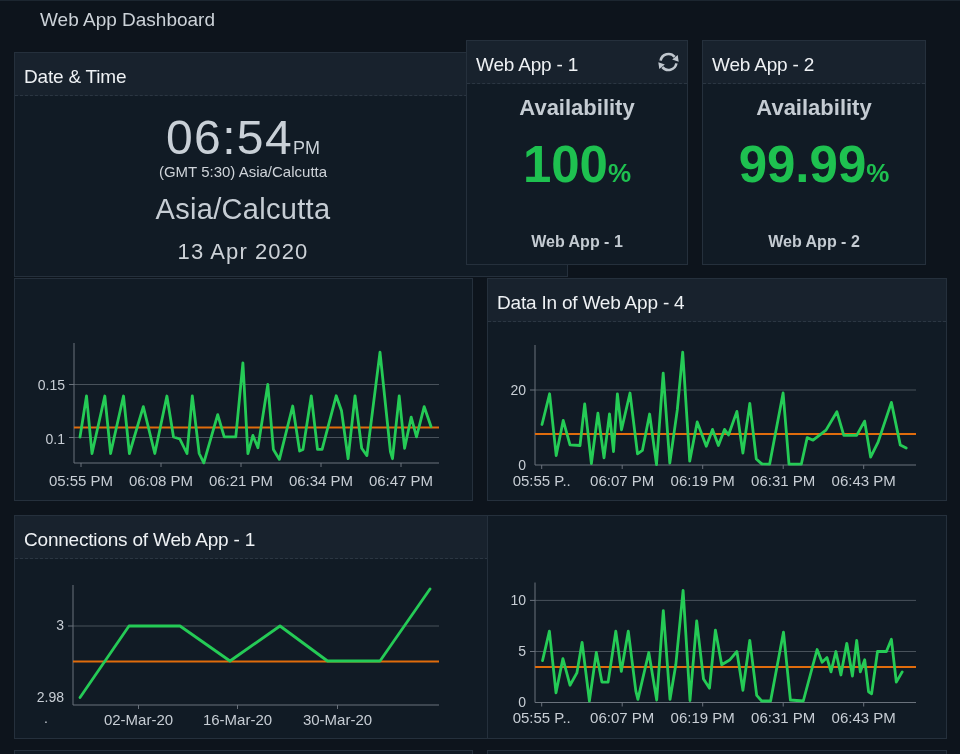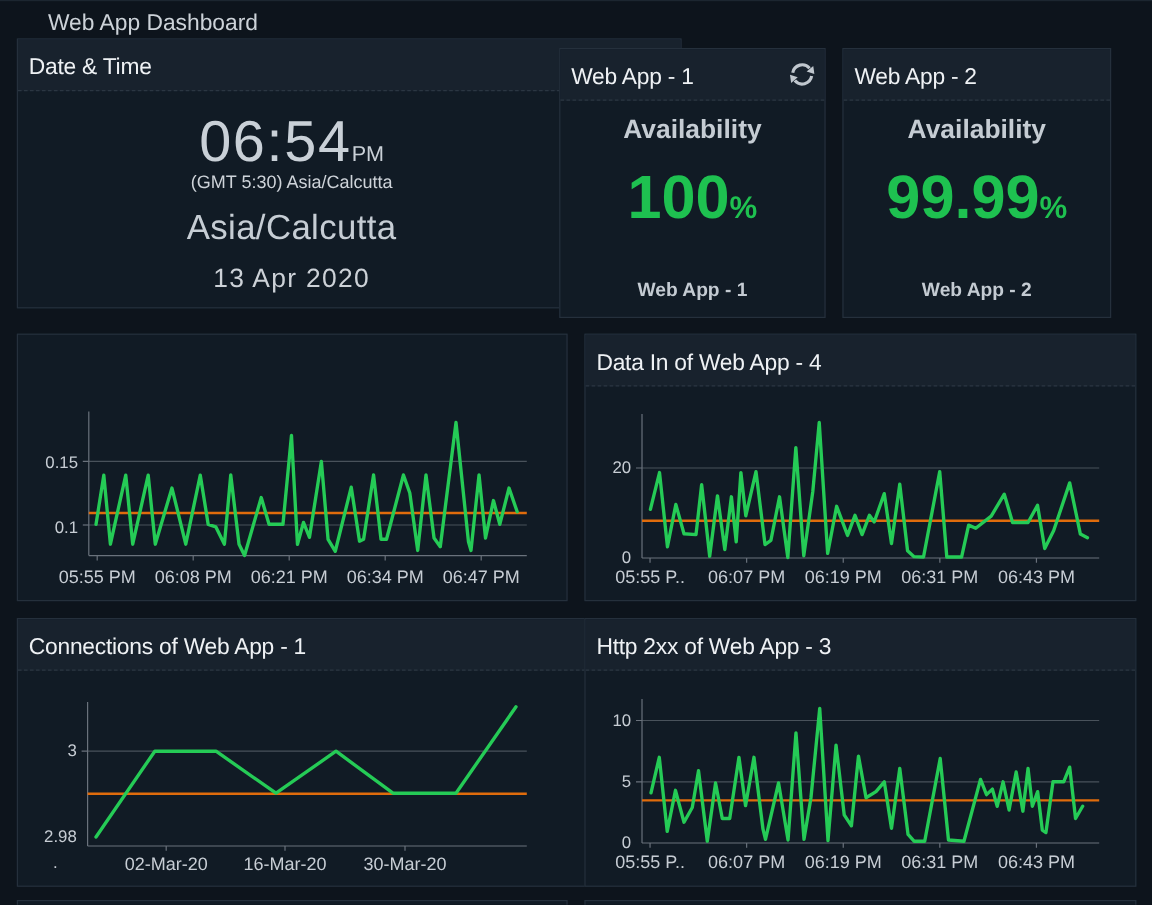--- a/index.html
+++ b/index.html
@@ -3,21 +3,21 @@
 html,body{margin:0;padding:0;background:#0d141c;width:960px;height:754px;overflow:hidden;}
 body{font-family:"Liberation Sans", sans-serif;position:relative;}
 .panel{position:absolute;background:#111b25;border:1px solid #25303c;box-sizing:border-box;}
 .hd{position:absolute;left:0;top:0;right:0;height:42px;background:#18222d;
   border-bottom:1px dashed #2b3642;color:#eef1f4;font-size:19px;line-height:47px;
   padding-left:9px;white-space:nowrap;overflow:hidden;letter-spacing:-0.2px;}
 .topbar{position:absolute;left:40px;top:9px;font-size:19px;color:#ccd2d8;text-align:center;}
 </style></head><body>
 <div style="position:absolute;top:0;left:0;width:960px;height:1px;background:#1c2630"></div>
 <div class="topbar">Web App Dashboard</div>
-<div class="panel" style="left:14px;top:32px;width:554px;height:225px">
+<div class="panel" style="left:14px;top:52px;width:554px;height:225px">
     <div class="hd">Date &amp; Time</div>
     <svg width="457" height="179" viewBox="0 0 457 179" style="position:absolute;left:0;top:43px">
       <text x="228" y="58" font-family="&quot;Liberation Sans&quot;, sans-serif" font-size="48" fill="#c9d0d7" text-anchor="middle" letter-spacing="1.4">06:54<tspan font-size="18" letter-spacing="0">PM</tspan></text>
       <text x="228.0" y="81.0" font-family="&quot;Liberation Sans&quot;, sans-serif" font-size="15" fill="#ced3d9" text-anchor="middle">(GMT 5:30) Asia/Calcutta</text>
       <text x="228.0" y="123.0" font-family="&quot;Liberation Sans&quot;, sans-serif" font-size="29" fill="#c6cdd4" text-anchor="middle" letter-spacing="0.3">Asia/Calcutta</text>
       <text x="228.0" y="163.0" font-family="&quot;Liberation Sans&quot;, sans-serif" font-size="22" fill="#ccd1d7" text-anchor="middle" letter-spacing="1.1">13 Apr 2020</text>
     </svg>
   </div>
 <div class="panel" style="left:466px;top:40px;width:222px;height:225px">
     <div class="hd">Web App - 1<svg width="21" height="22" viewBox="0 0 21 22" style="position:absolute;right:8px;top:10px">
@@ -103,21 +103,20 @@
       <text x="49.0" y="142.5" font-family="&quot;Liberation Sans&quot;, sans-serif" font-size="14" fill="#c7cdd4" text-anchor="end">2.98</text>
       <text x="123.5" y="166.0" font-family="&quot;Liberation Sans&quot;, sans-serif" font-size="15" fill="#c7cdd4" text-anchor="middle">02-Mar-20</text>
       <text x="222.5" y="166.0" font-family="&quot;Liberation Sans&quot;, sans-serif" font-size="15" fill="#c7cdd4" text-anchor="middle">16-Mar-20</text>
       <text x="322.5" y="166.0" font-family="&quot;Liberation Sans&quot;, sans-serif" font-size="15" fill="#c7cdd4" text-anchor="middle">30-Mar-20</text>
       <line x1="58.0" y1="102.5" x2="424.0" y2="102.5" stroke="#e06c0c" stroke-width="2"></line>
       <polyline points="65.0,138.5 114.0,67.0 165.0,67.0 215.0,102.0 265.0,67.0 312.5,102.0 365.0,102.0 415.0,30.0" fill="none" stroke="#25cb56" stroke-width="2.8" stroke-linejoin="round" stroke-linecap="round"></polyline>
       <text x="33.0" y="164.0" font-family="&quot;Liberation Sans&quot;, sans-serif" font-size="14" fill="#c7cdd4" text-anchor="end">.</text>
     </svg>
   </div>
 <div class="panel" style="left:487px;top:515px;width:460px;height:224px">
-    <div class="hd">Http 2xx of Web App - 3</div>
     <svg width="458" height="178" viewBox="0 0 458 178" style="position:absolute;left:0;top:43px">
       <line x1="47.0" y1="41.4" x2="428.0" y2="41.4" stroke="#49525b" stroke-width="1"></line>
       <line x1="42.0" y1="41.4" x2="47.0" y2="41.4" stroke="#6a727c" stroke-width="1"></line>
       <line x1="47.0" y1="92.5" x2="428.0" y2="92.5" stroke="#49525b" stroke-width="1"></line>
       <line x1="42.0" y1="92.5" x2="47.0" y2="92.5" stroke="#6a727c" stroke-width="1"></line>
       <line x1="47.0" y1="23.5" x2="47.0" y2="143.5" stroke="#6a727c" stroke-width="1"></line>
       <line x1="47.0" y1="143.5" x2="428.0" y2="143.5" stroke="#6a727c" stroke-width="1"></line>
       <line x1="53.7" y1="143.5" x2="53.7" y2="147.5" stroke="#6a727c" stroke-width="1"></line>
       <line x1="134.2" y1="143.5" x2="134.2" y2="147.5" stroke="#6a727c" stroke-width="1"></line>
       <line x1="214.7" y1="143.5" x2="214.7" y2="147.5" stroke="#6a727c" stroke-width="1"></line>

